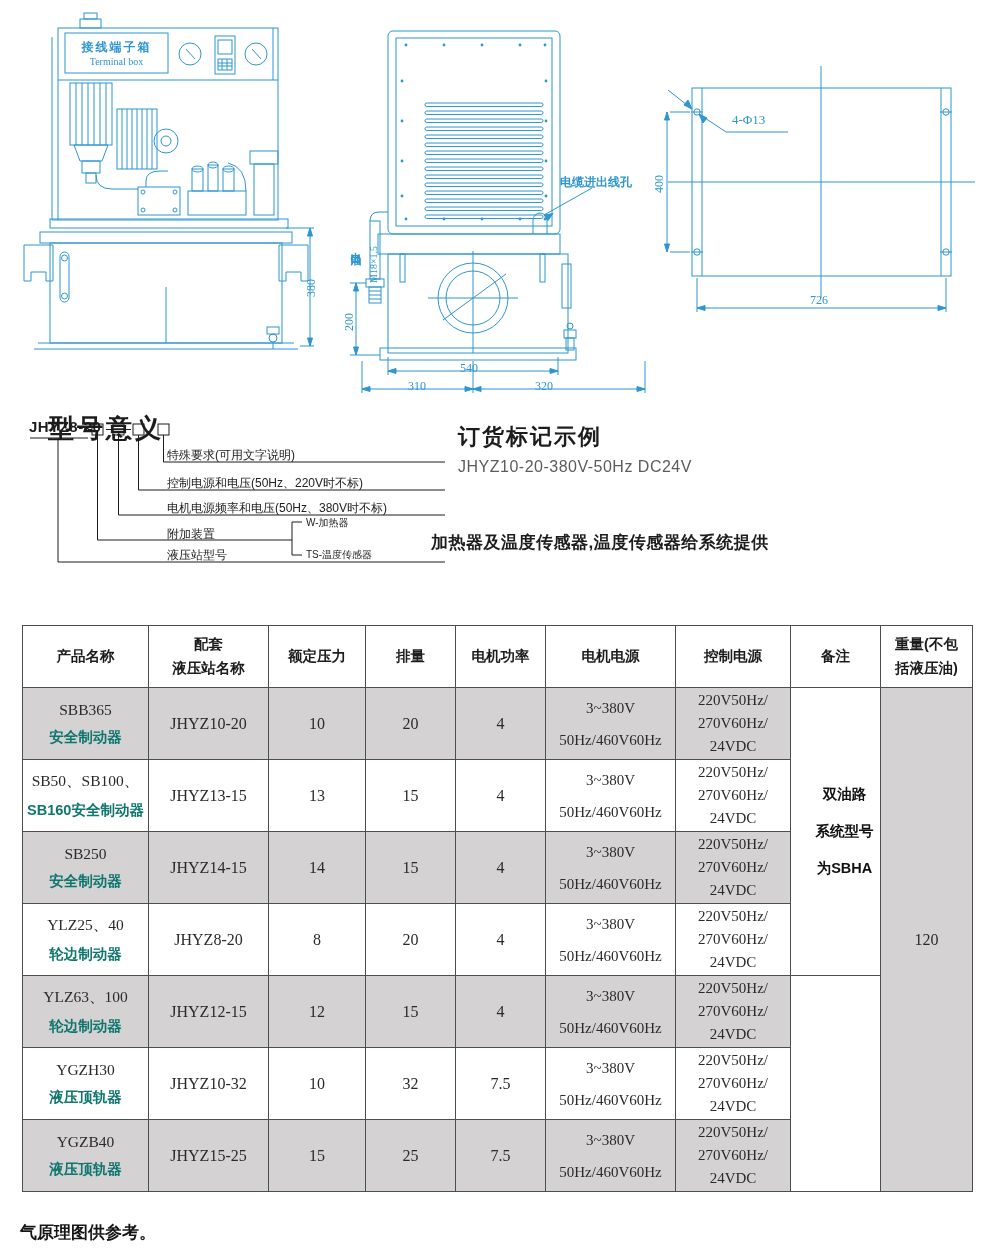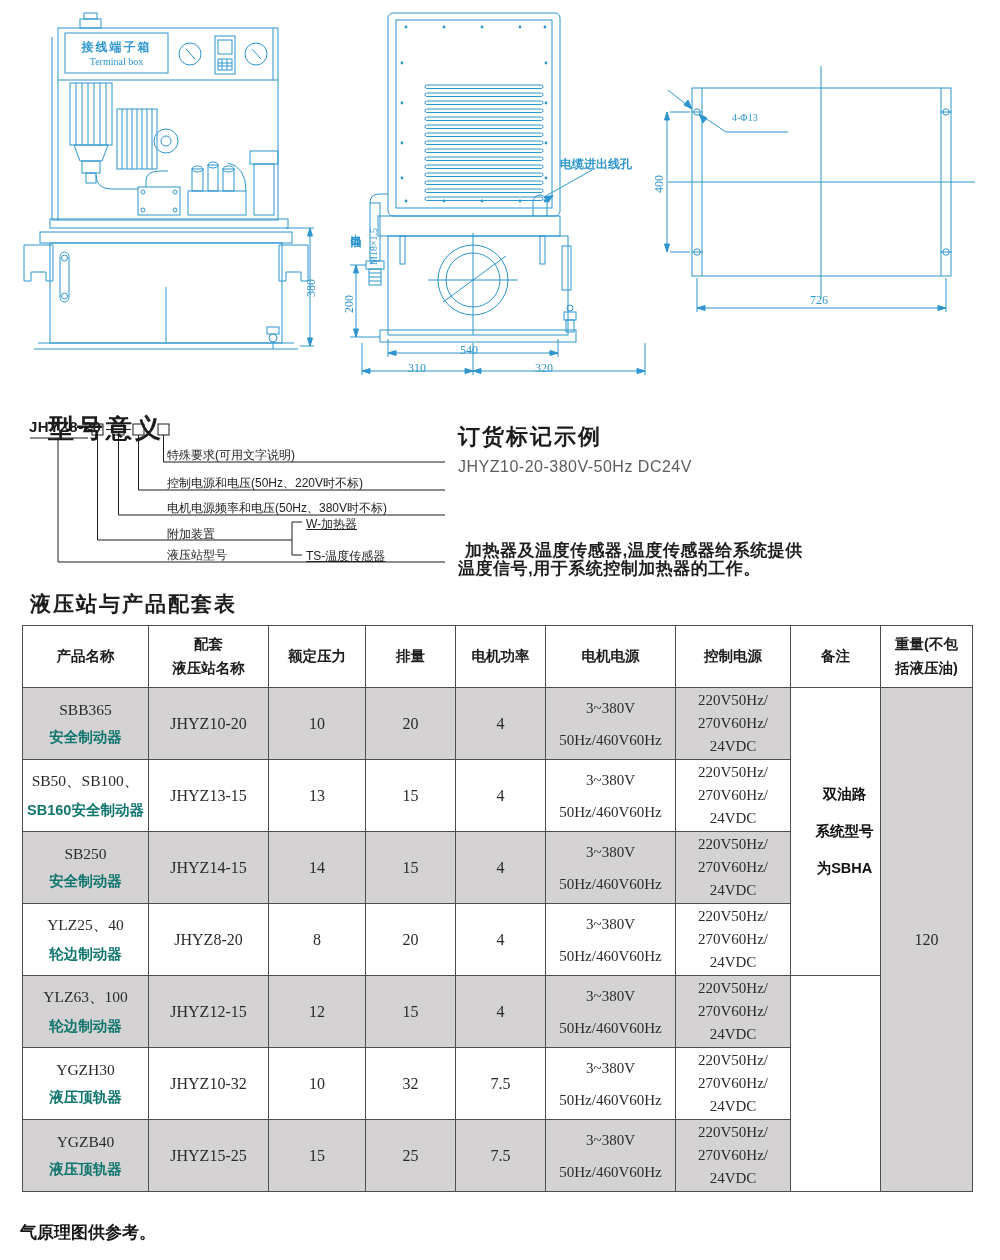--- a/index.html
+++ b/index.html
@@ -13,21 +13,21 @@
   .rot90{transform:rotate(-90deg);transform-origin:left top;}
   .tb-label{position:absolute;text-align:center;color:#2d96cf;line-height:1.35;}
   .tb-cn{font-size:12px;font-weight:bold;letter-spacing:2px;}
   .tb-en{font-size:10px;font-family:"Liberation Serif",serif;}
   .callout{font-size:12px;font-weight:bold;color:#2d96cf;white-space:nowrap;}
   
   .h-big{font-size:26px;font-weight:bold;letter-spacing:3px;margin-top:25px;}
   .h-mid{font-size:21px;font-weight:bold;letter-spacing:2px;}
   .model-code{font-size:15px;font-weight:bold;letter-spacing:0.5px;}
   .mm-label{font-size:12px;color:#222;white-space:nowrap;}
-  .mm-small{font-size:12px;color:#222;white-space:nowrap;text-decoration:underline;}
+  .mm-small{font-size:10px;color:#222;white-space:nowrap;}
   
   .example-code{font-size:16px;color:#5c5c5c;letter-spacing:0.5px;}
   .note-line{font-size:17px;font-weight:600;color:#1d1d1d;white-space:nowrap;letter-spacing:0.5px;}
   
   table.spec{border-collapse:collapse;table-layout:fixed;position:absolute;left:22px;top:625px;width:950px;}
   table.spec th,table.spec td{border:1px solid #4d4d4d;padding:0;text-align:center;vertical-align:middle;overflow:hidden;}
   table.spec th{height:61px;background:#ffffff;font-size:14.5px;font-weight:bold;line-height:1.6;}
   table.spec td{height:71px;}
   tr.shade td{background:#d4d2d3;}
   tr.plain td{background:#ffffff;}
@@ -128,21 +128,21 @@
         <path d="M290,341 l-2.5,-8 l5,0 z" fill="#2d96cf"></path>
       </g>
     </svg>
     <div class="tb-label" style="left:45px;top:34px;width:103px;">
       <div class="tb-cn">接线端子箱</div>
       <div class="tb-en">Terminal box</div>
     </div>
     <div class="abs dimtxt rot90" style="left:284px;top:292px;">380</div>
   </div>
 
-  <div class="draw" style="left:340px;top:3px;width:330px;height:375px;">
+  <div class="draw" style="left:340px;top:21px;width:330px;height:375px;">
     <svg width="330" height="375" viewBox="0 0 330 375">
       <g stroke="#2d96cf" fill="none" stroke-width="1">
         <rect x="48" y="10" width="172" height="203" rx="5"></rect>
         <rect x="56" y="17" width="156" height="188"></rect>
         <g fill="#2d96cf" stroke="none">
           <circle cx="66" cy="24" r="1.4"></circle>
             <circle cx="104" cy="24" r="1.4"></circle>
             <circle cx="142" cy="24" r="1.4"></circle>
             <circle cx="180" cy="24" r="1.4"></circle>
             <circle cx="205" cy="24" r="1.4"></circle>
@@ -258,21 +258,21 @@
         <line x1="17" y1="52" x2="17" y2="192"></line>
         <path d="M17,52 l-2.5,8 l5,0 z" fill="#2d96cf"></path>
         <path d="M17,192 l-2.5,-8 l5,0 z" fill="#2d96cf"></path>
         <line x1="47" y1="218" x2="47" y2="252"></line>
         <line x1="296" y1="218" x2="296" y2="252"></line>
         <line x1="47" y1="248" x2="296" y2="248"></line>
         <path d="M47,248 l8,-2.5 l0,5 z" fill="#2d96cf"></path>
         <path d="M296,248 l-8,-2.5 l0,5 z" fill="#2d96cf"></path>
       </g>
     </svg>
-    <div class="abs dimtxt" style="left:82px;top:52px;font-size:10px;">4-Φ13</div>
+    <div class="abs dimtxt" style="left:82px;top:52px;font-size:13px;">4-Φ13</div>
     <div class="abs dimtxt rot90" style="left:2px;top:133px;">400</div>
     <div class="abs dimtxt" style="left:160px;top:233px;">726</div>
   </div>
 
   <div class="abs h-big" style="left:48px;top:386px;">型号意义</div>
 
   <div class="abs" style="left:25px;top:415px;width:435px;height:160px;">
     <svg width="435" height="160" viewBox="0 0 435 160" style="position:absolute;left:0;top:0;">
       <g stroke="#1c1c1c" fill="none" stroke-width="1">
         <line x1="5" y1="23" x2="63" y2="23"></line>
@@ -303,24 +303,22 @@
     <div class="abs mm-label" style="left:142px;top:60px;">控制电源和电压(50Hz、220V时不标)</div>
     <div class="abs mm-label" style="left:142px;top:85px;">电机电源频率和电压(50Hz、380V时不标)</div>
     <div class="abs mm-label" style="left:142px;top:111px;">附加装置</div>
     <div class="abs mm-small" style="left:281px;top:101px;">W-加热器</div>
     <div class="abs mm-small" style="left:281px;top:133px;">TS-温度传感器</div>
     <div class="abs mm-label" style="left:142px;top:132px;">液压站型号</div>
   </div>
 
   <div class="abs h-mid" style="left:458px;top:422px;font-size:22px;">订货标记示例</div>
   <div class="abs example-code" style="left:458px;top:458px;">JHYZ10-20-380V-50Hz DC24V</div>
-  <div class="abs note-line" style="left:465px;top:531px;margin-top:8px;">加热器及温度传感器,温度传感器给系统提供</div>
-  <div class="abs note-line" style="left:458px;top:557px;">温度信号,用于系统控制加热器的工作。</div>
-
-  <div class="abs h-mid" style="left:30px;top:590px;">液压站与产品配套表</div>
+  <div class="abs note-line" style="left:431px;top:531px;">加热器及温度传感器,温度传感器给系统提供</div>
+
 
   <table class="spec">
     <colgroup>
       <col style="width:126px">
         <col style="width:120px">
         <col style="width:97px">
         <col style="width:90px">
       <col style="width:90px">
         <col style="width:130px">
         <col style="width:115px">

